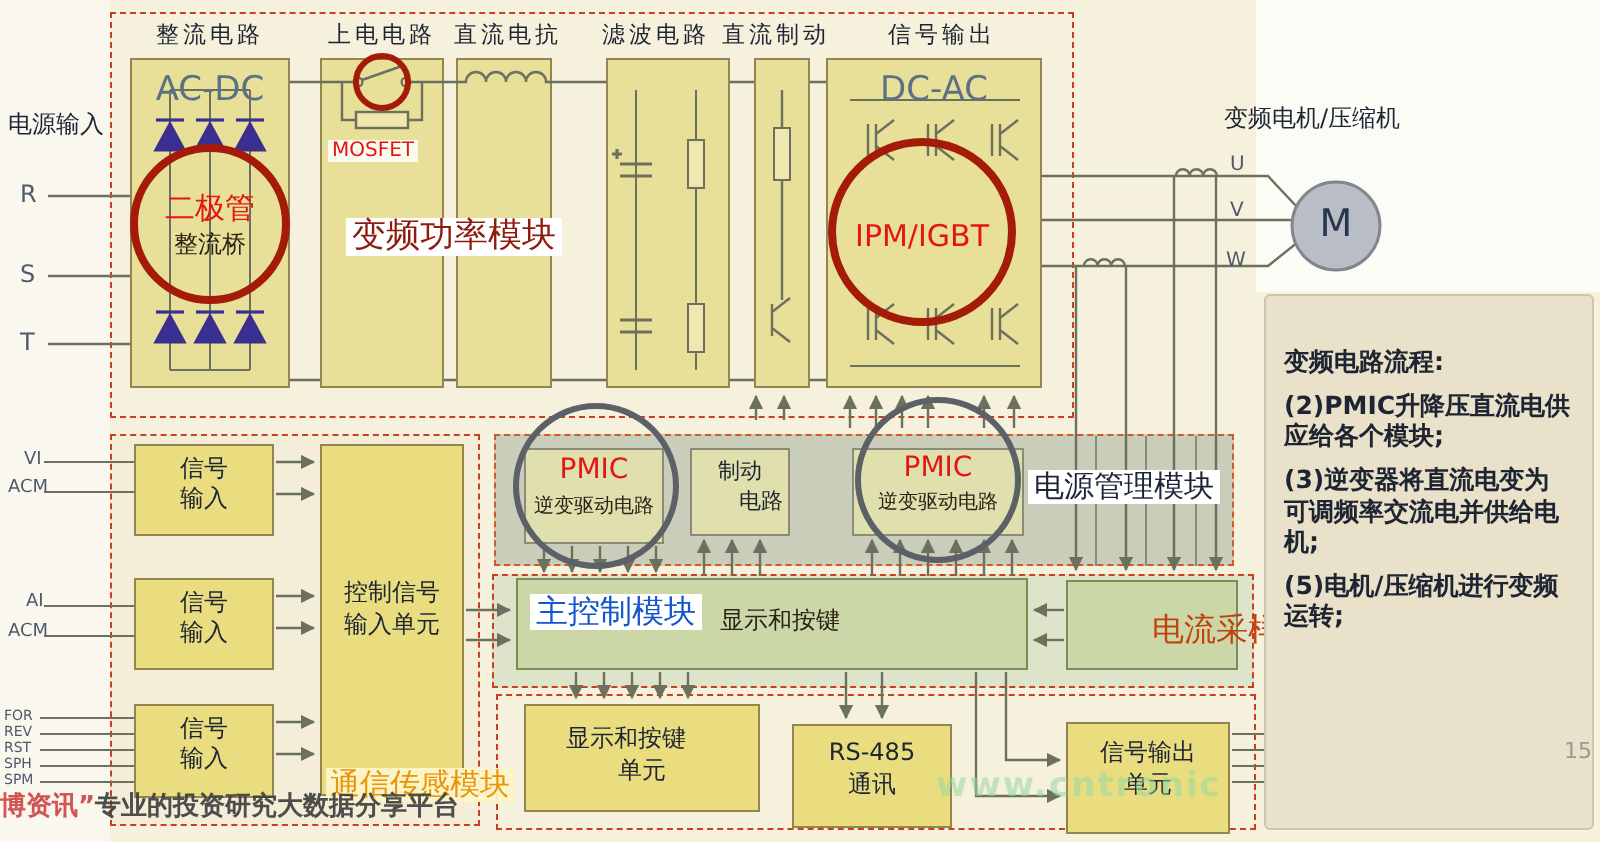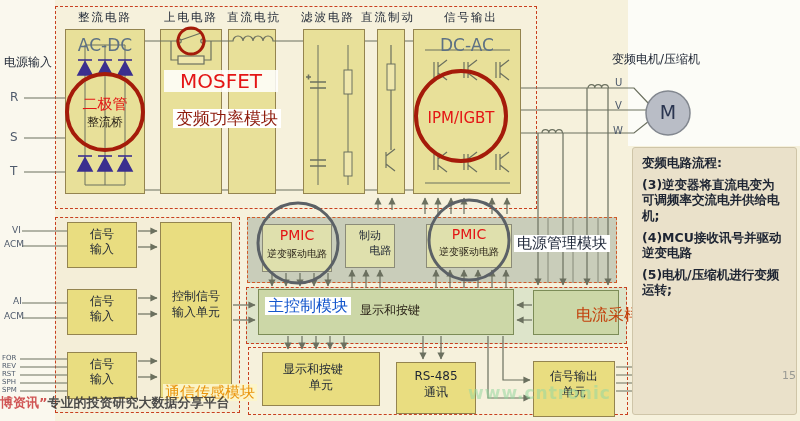--- a/index.html
+++ b/index.html
@@ -199,21 +199,21 @@
 <div class="t c" style="left:226px;top:11px;width:56px;font-size:11.5px;letter-spacing:2px">直流电抗</div>
 <div class="t c" style="left:297px;top:11px;width:62px;font-size:11.5px;letter-spacing:2px">滤波电路</div>
 <div class="t c" style="left:361px;top:11px;width:48px;font-size:11.5px;letter-spacing:2px">直流制动</div>
 <div class="t c" style="left:441px;top:11px;width:60px;font-size:11.5px;letter-spacing:2px">信号输出</div>
 
 <div class="t c steel" style="left:65px;top:36px;width:80px;font-size:17px">AC-DC</div>
 <div class="t c steel" style="left:422px;top:36px;width:90px;font-size:17px">DC-AC</div>
 
 <div class="t c red" style="left:67px;top:96px;width:76px;font-size:15px">二极管</div>
 <div class="t c" style="left:67px;top:116px;width:76px;font-size:12px;color:#2a2318">整流桥</div>
-<div class="t red" style="left:164px;top:70px;font-size:20px;background:rgba(255,255,255,.85);padding:0 16px">MOSFET</div>
+<div class="t red" style="left:164px;top:70px;font-size:10px;background:rgba(255,255,255,.85);padding:0 2px">MOSFET</div>
 <div class="t wl" style="left:173px;top:109px;font-size:17px;color:#8e1b0d">变频功率模块</div>
 <div class="t c red" style="left:415px;top:110px;width:92px;font-size:15px">IPM/IGBT</div>
 
 <div class="t" style="left:4px;top:56px;font-size:12px">电源输入</div>
 <div class="t term" style="left:10px;top:91px;font-size:12px">R</div>
 <div class="t term" style="left:10px;top:131px;font-size:12px">S</div>
 <div class="t term" style="left:10px;top:165px;font-size:12px">T</div>
 
 <div class="t" style="left:612px;top:53px;font-size:12px">变频电机/压缩机</div>
 <div class="t term" style="left:615px;top:77px;font-size:10px">U</div>
@@ -253,24 +253,24 @@
 <div class="t term" style="left:12px;top:226px;font-size:9px">VI</div>
 <div class="t term" style="left:4px;top:240px;font-size:9px">ACM</div>
 <div class="t term" style="left:13px;top:297px;font-size:9px">AI</div>
 <div class="t term" style="left:4px;top:312px;font-size:9px">ACM</div>
 <div class="t term" style="left:2px;top:355px;font-size:7px">FOR</div>
 <div class="t term" style="left:2px;top:363px;font-size:7px">REV</div>
 <div class="t term" style="left:2px;top:371px;font-size:7px">RST</div>
 <div class="t term" style="left:2px;top:379px;font-size:7px">SPH</div>
 <div class="t term" style="left:2px;top:387px;font-size:7px">SPM</div>
 
-<div class="abs" style="left:632px;top:147px;width:165px;height:268px;background:#eae1ca;border:1px solid #cfc5a8;border-radius:3px;padding:7px 9px;box-sizing:border-box">
+<div class="abs" style="left:632px;top:147px;width:165px;height:268px;background:#eae1ca;border:1px solid #cfc5a8;border-radius:3px;padding:25px 9px;box-sizing:border-box">
   <p class="fp">变频电路流程:</p>
+  <p class="fp">(2)PMIC升降压直流电供应给各个模块;</p>
   <p class="fp">(3)逆变器将直流电变为可调频率交流电并供给电机;</p>
-  <p class="fp">(4)MCU接收讯号并驱动逆变电路</p>
   <p class="fp">(5)电机/压缩机进行变频运转;</p>
 </div>
 
 <div class="abs" style="left:0;top:394px;font-size:13px;font-weight:bold;white-space:nowrap;opacity:.9">
   <span style="color:#cc4444">博资讯”</span><span style="color:#3c3c3c">专业的投资研究大数据分享平台</span>
 </div>
 <div class="abs" style="left:468px;top:383px;font-size:17px;font-weight:bold;color:rgba(150,215,160,.55);letter-spacing:1px">www.cntronic</div>
 <div class="abs" style="left:782px;top:369px;font-size:11px;color:#9a9a94">15</div>
 
 </body></html>

